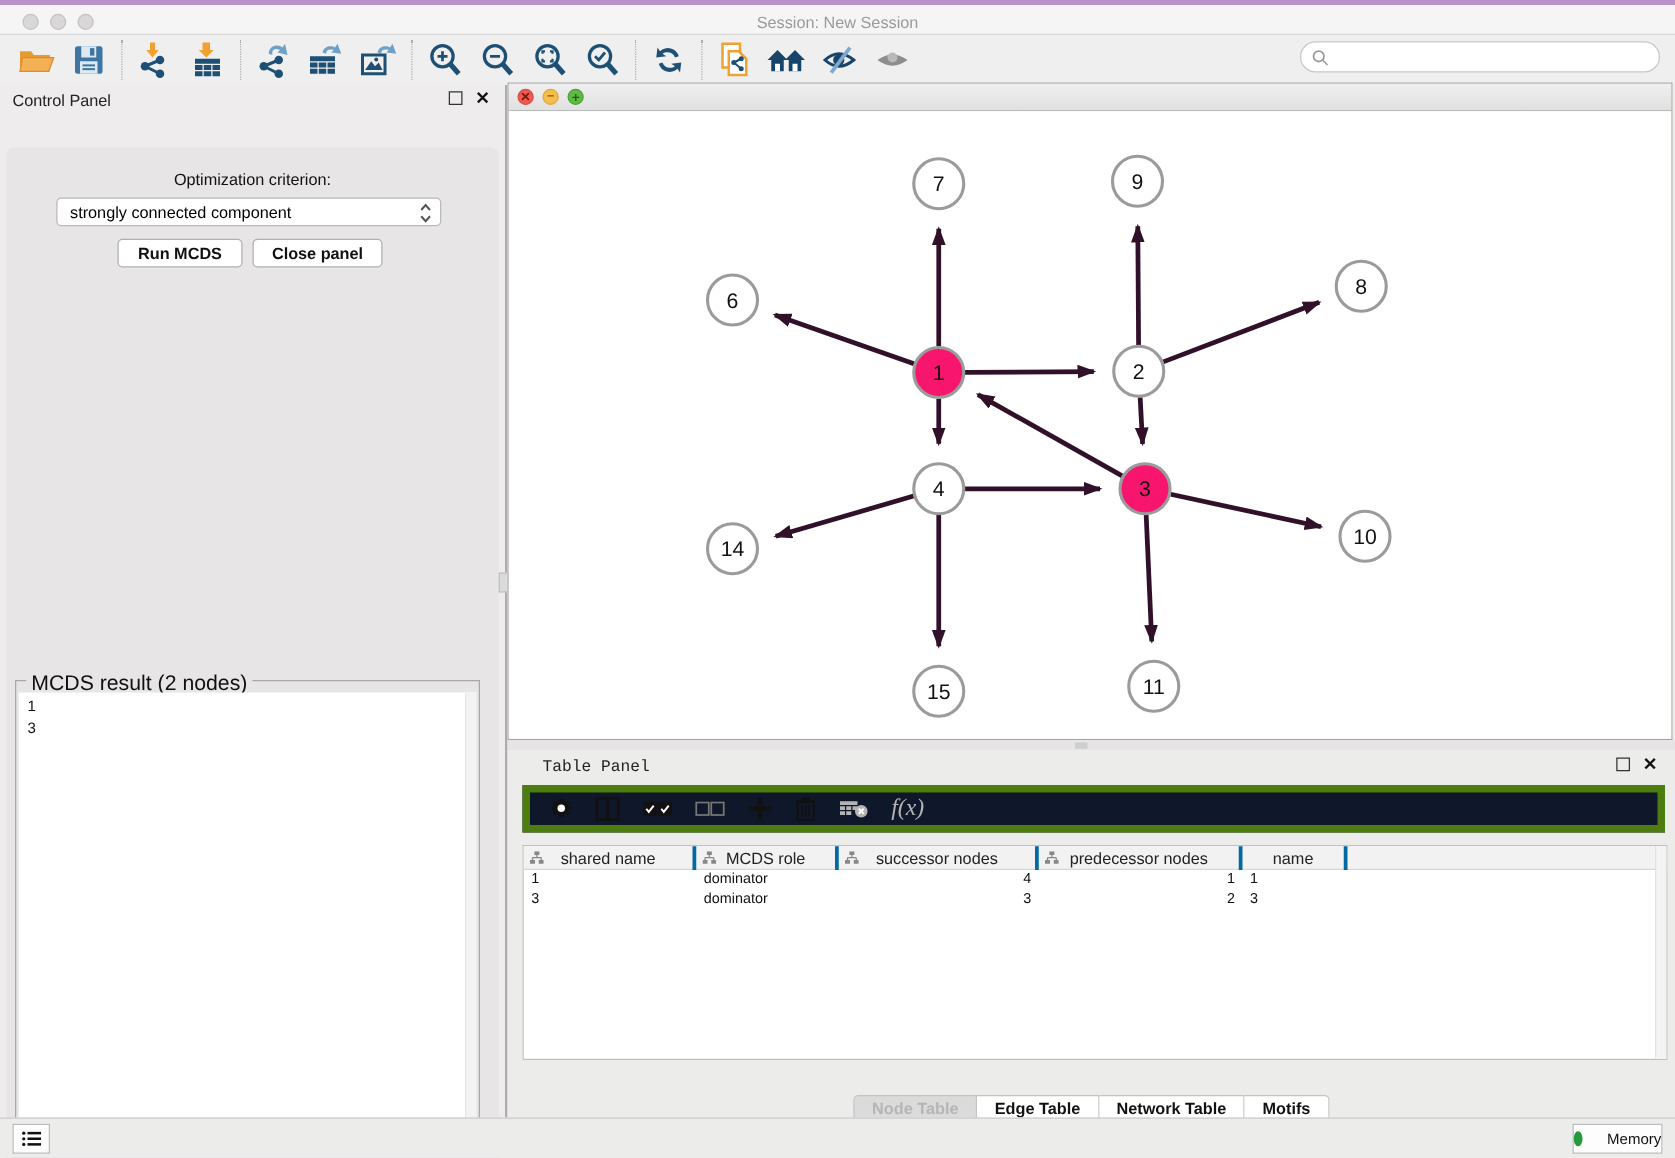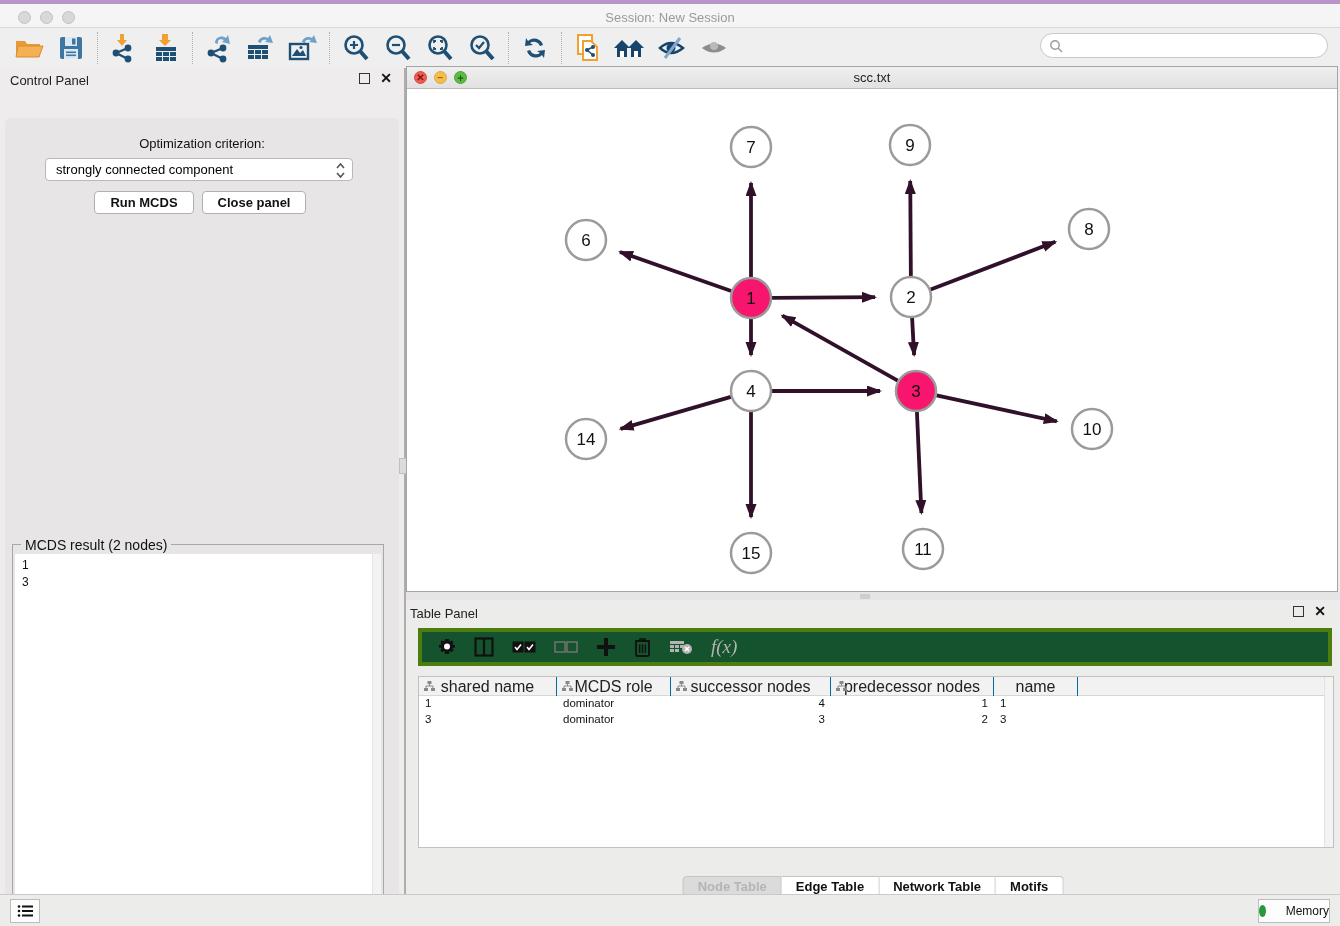--- a/index.html
+++ b/index.html
@@ -46,21 +46,21 @@
   #opt-dropdown { position:absolute; left:40px; top:40px; width:308px; height:23px; background:#fff;
     border:1px solid #b9b9b9; border-radius:4px; display:flex; align-items:center; font-size:13px; padding-left:10px; }
   #opt-dropdown .spinners { position:absolute; right:6px; top:3px; }
   .cp-btn { position:absolute; top:73px; height:23px; background:#fff; border:1px solid #b0b0b0;
     border-radius:4px; font-size:13px; font-weight:bold; color:#111; display:flex; align-items:center; justify-content:center; }
   #run-btn { left:89px; width:100px; }
   #closepanel-btn { left:197px; width:104px; }
 
   #result-group { position:absolute; left:7px; top:426px; width:372px; height:378px;
     border:1px solid #a8a8a8; }
-  #result-title { position:absolute; left:8px; top:-8px; background:#e7e5e5; padding:0 4px; font-size:14px; color:#111; }
+  #result-title { position:absolute; left:8px; top:-8px; background:#e7e5e5; padding:0 4px; font-size:17px; color:#111; }
   #result-text { position:absolute; left:2px; top:9px; width:366px; height:366px; background:#fff;
     font-size:12px; color:#111; padding:3px 0 0 7px; line-height:17px; }
   #result-scroll { position:absolute; right:2px; top:9px; width:9px; height:366px; background:#f4f3f3; border-left:1px solid #e6e5e5; }
 
   
   #v-divider { position:absolute; left:404px; top:68px; width:2px; height:826px; background:#aeadad; }
   #v-grip { position:absolute; left:399px; top:458px; width:8px; height:16px; background:#dcdbdb; border:1px solid #c0c0c0; }
   #h-divider { position:absolute; left:406px; top:592px; width:934px; height:8px; background:#e6e4e4; }
   #h-grip { position:absolute; left:860px; top:594px; width:10px; height:5px; background:#cfcece; }
 
@@ -73,28 +73,28 @@
   .nw-light { width:13px; height:13px; border-radius:50%; font-size:10px; font-weight:bold;
     display:flex; align-items:center; justify-content:center; }
   .nw-red { background:#ee5b51; border:1px solid #d94a41; color:#7c150e; }
   .nw-yellow { background:#f5bd4e; border:1px solid #e0a83b; color:#9a6003; }
   .nw-green { background:#5fba45; border:1px solid #4ca336; color:#1d5c10; }
   #nw-title { position:absolute; left:0; right:0; top:3px; text-align:center; font-size:13px; color:#222; }
   #graph-canvas { position:absolute; left:0; top:22px; width:930px; height:502px; background:#fff; }
 
   
   #table-panel { position:absolute; left:406px; top:600px; width:934px; height:294px; background:#ececeb; }
-  #tp-title { position:absolute; left:4px; top:6px; font-size:13px; color:#222; }
-  #tp-toolbar { position:absolute; left:12px; top:28px; width:914px; height:38px; background:#14532d;
-    border:4px solid #4d7c0f; display:flex; align-items:center; gap:18px; padding-left:16px; }
+  #tp-title { position:absolute; left:28px; top:6px; font-size:13px; color:#222;font-family:Liberation Mono, monospace; }
+  #tp-toolbar { position:absolute; left:12px; top:28px; width:914px; height:38px; background:#0f172a;
+    border:6px solid #4d7c0f; display:flex; align-items:center; gap:18px; padding-left:16px; }
   .tp-icon { display:flex; align-items:center; justify-content:center; }
   #tp-table { position:absolute; left:12px; top:76px; width:916px; height:172px; background:#fff; border:1px solid #c2c1c1; }
   #tp-header-row { display:flex; height:19px; background:#f3f2f2; border-bottom:1px solid #d8d7d7; }
-  .tp-col { position:relative; height:19px; border-right:1px solid #0369a1; display:flex; align-items:center; justify-content:center;
-    font-size:16px; color:#222; }
+  .tp-col { position:relative; height:19px; border-right:3px solid #0369a1; display:flex; align-items:center; justify-content:center;
+    font-size:13px; color:#222; }
   .tp-col .colicon { position:absolute; left:5px; top:4px; }
   .tp-row { display:flex; height:16px; font-size:11.5px; color:#111; }
   .tp-cell { padding:1px 6px 0 6px; white-space:nowrap; overflow:hidden; }
   #tp-vscroll { position:absolute; right:0px; top:0px; width:9px; height:170px; background:#f4f3f3; border-left:1px solid #e3e2e2; }
   #tp-tabs { left:50%; transform:translateX(-50%); top:276px; }
   #tp-tabs .seg-tab { font-size:13px; }
 
   
   #statusbar { position:absolute; left:0; top:894px; width:1340px; height:32px;
     background:#ececeb; border-top:1px solid #cbcaca; }
@@ -299,21 +299,20 @@
 <div id="v-divider"></div>
 <div id="v-grip"></div>
 
 <div id="network-window">
   <div id="nw-titlebar">
     <div class="nw-lights">
       <span class="nw-light nw-red">✕</span>
       <span class="nw-light nw-yellow">−</span>
       <span class="nw-light nw-green">＋</span>
     </div>
-    <div id="nw-title">scc.txt</div>
   </div>
   <div id="graph-canvas">
     <svg id="graph-svg" width="930" height="502">
         <defs>
           <marker id="arrow" markerUnits="userSpaceOnUse" markerWidth="18" markerHeight="14" refX="13" refY="5.5" orient="auto">
             <path d="M0,0 L15,5.5 L0,11 z" fill="#31102a"></path>
           </marker>
         </defs>
         <line x1="344" y1="188" x2="344" y2="94" stroke="#31102a" stroke-width="3.8" marker-end="url(#arrow)"></line>
         <line x1="324.18835217887363" y1="202.03590561439194" x2="212.96282483621667" y2="162.93844751818526" stroke="#31102a" stroke-width="3.8" marker-end="url(#arrow)"></line>

